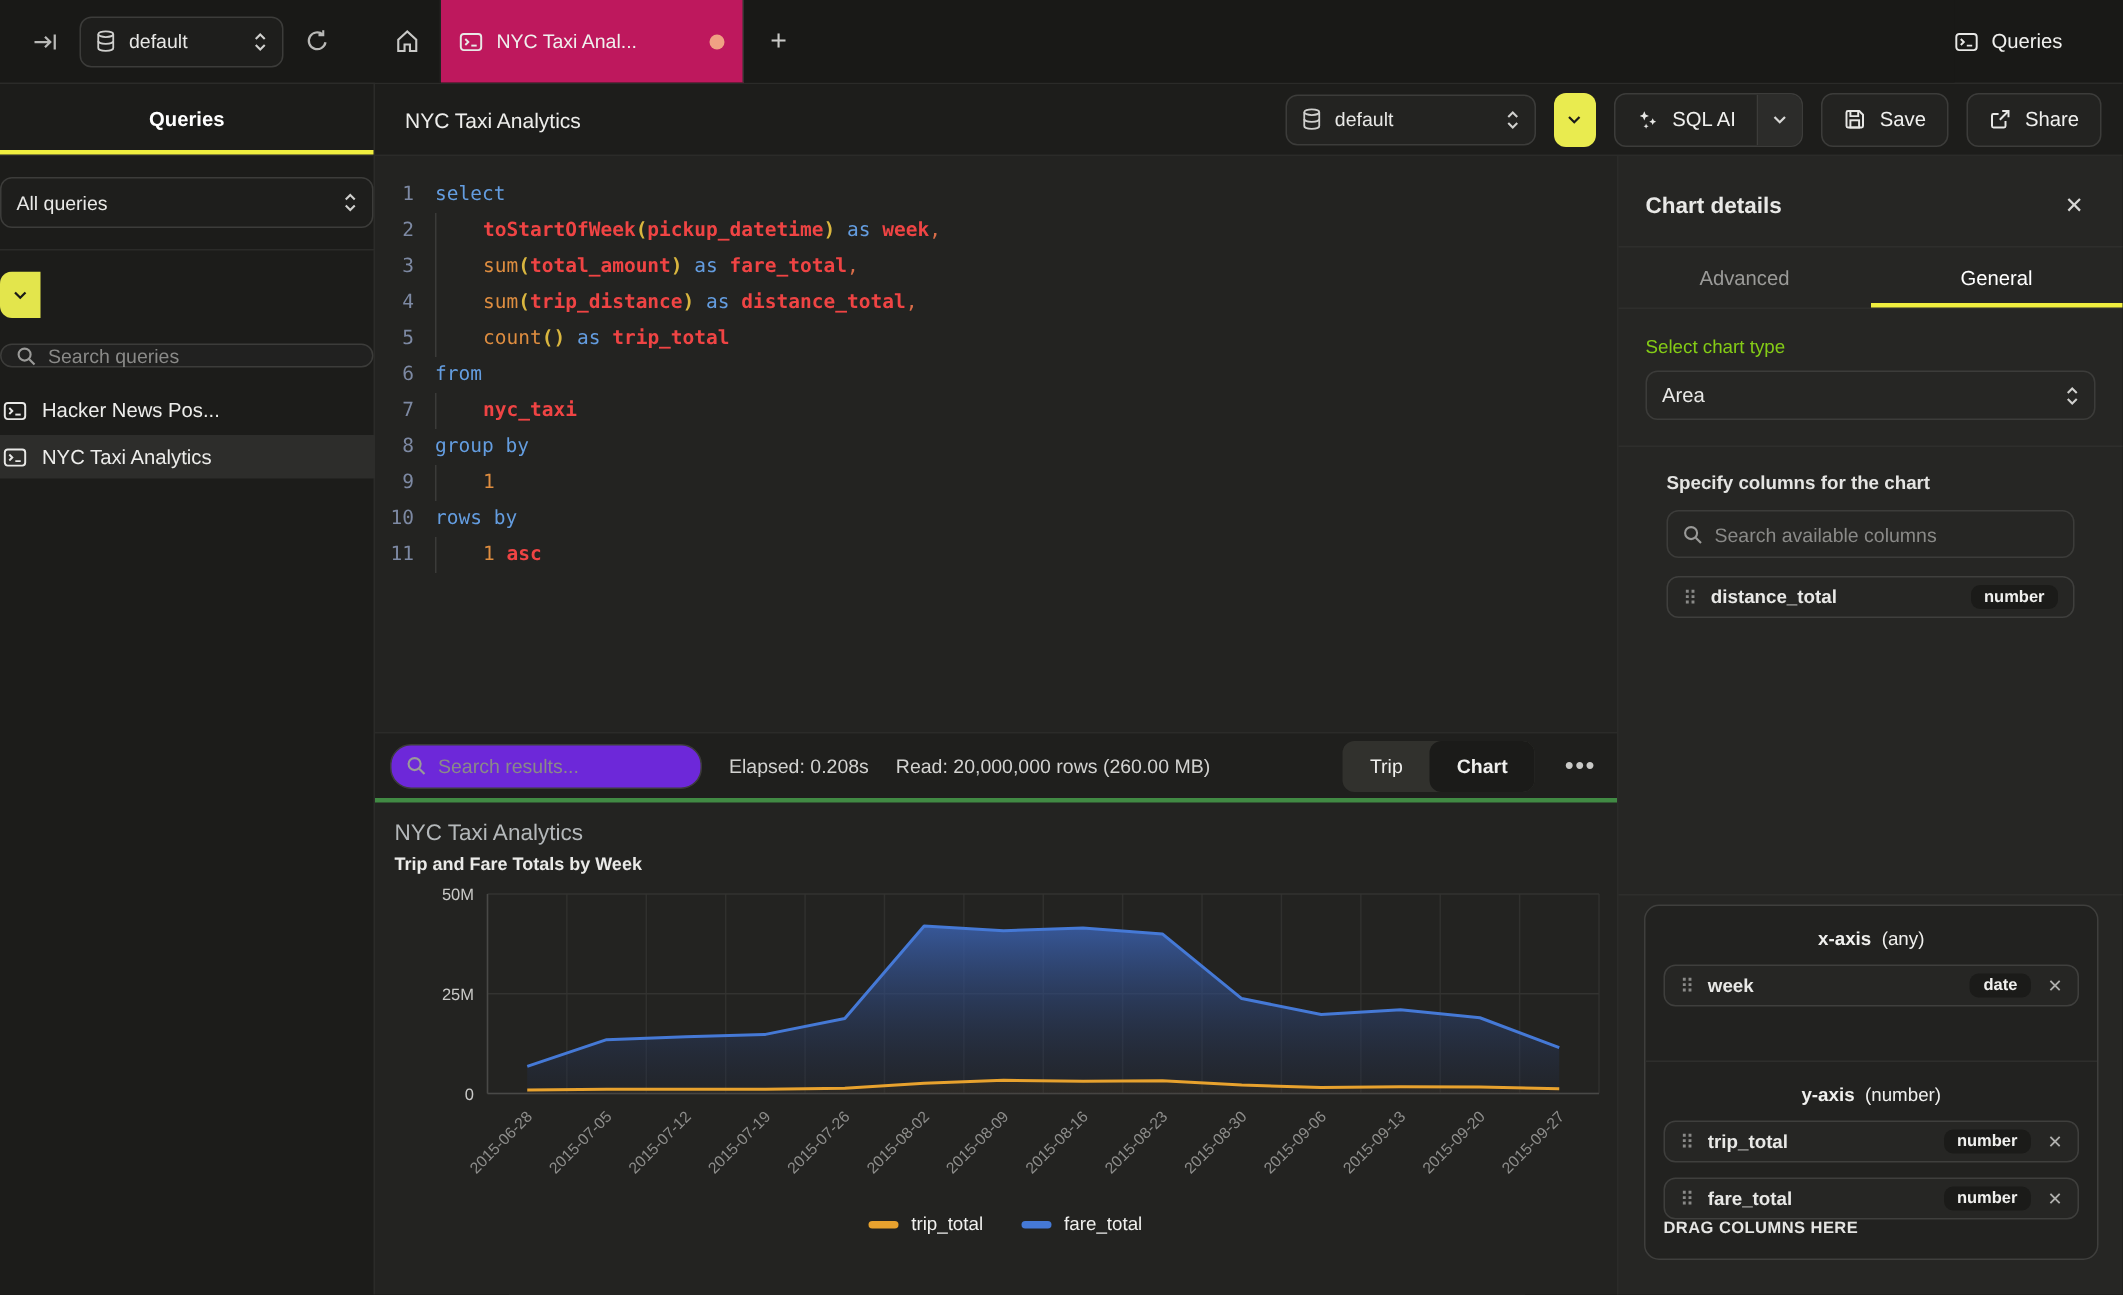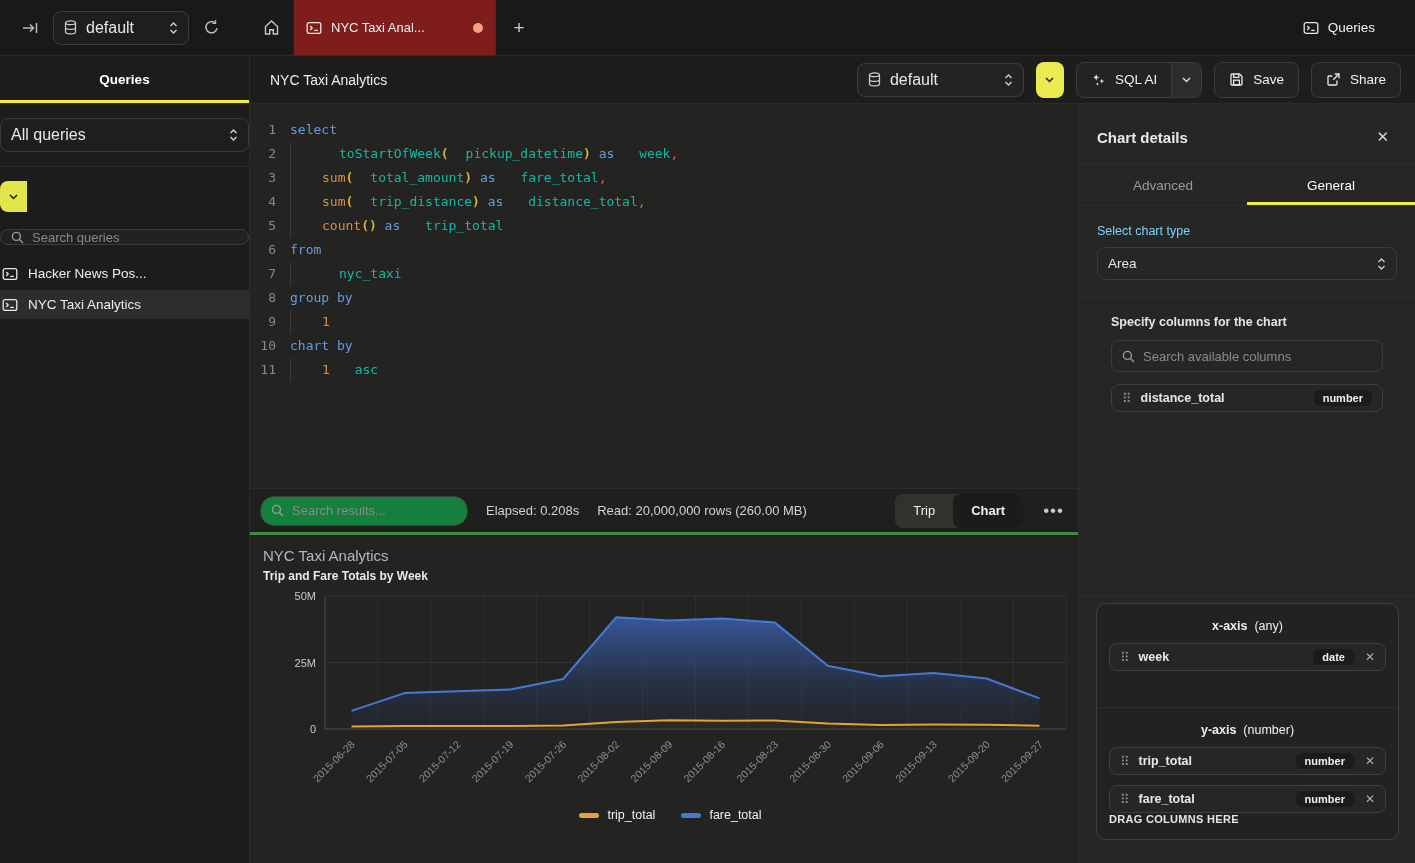--- a/index.html
+++ b/index.html
@@ -5,26 +5,26 @@
   * { box-sizing: border-box; margin: 0; padding: 0; }
   html,body { width:1415px; height:863px; overflow:hidden; background:#191917;
     font-family:"Liberation Sans", sans-serif; color:#e8e8e6; }
 
   
   .topbar { position:absolute; top:0; left:0; right:0; height:56px; background:#191917;
     border-bottom:1px solid #2b2b29; display:flex; align-items:stretch; }
   .topbar-left { width:250px; display:flex; align-items:center; gap:14px; padding:0 14px 0 22px; flex:none; }
   .icon-btn { color:#b9b9b7; display:flex; align-items:center; justify-content:center; cursor:pointer; background:none; border:none; }
   .select { display:flex; align-items:center; gap:9px; border:1px solid #3c3c3a; border-radius:8px;
-    background:#1e1e1c; height:34px; padding:0 10px; font-size:16px; color:#e8e8e6; cursor:pointer; }
+    background:#1e1e1c; height:34px; padding:0 10px; font-size:13px; color:#e8e8e6; cursor:pointer; }
   .select .grow { flex:1; }
   .db-select-top { width:136px; }
   .tabstrip { flex:1; display:flex; align-items:stretch; background:#191917; }
   .home-btn { width:44px; display:flex; align-items:center; justify-content:center; border-right:1px solid #232321; }
-  .edit-tab { width:202px; background:#7f1d1d; display:flex; align-items:center; gap:9px; padding:0 12px;
+  .edit-tab { width:202px; background:#be185d; display:flex; align-items:center; gap:9px; padding:0 12px;
     border-right:1px solid #333331; font-size:13px; color:#f0f0ee; cursor:pointer; }
   .edit-tab .lbl { flex:1; white-space:nowrap; overflow:hidden; }
   .dot { width:10px; height:10px; border-radius:50%; flex:none; }
   .newtab-btn { width:46px; font-size:19px; color:#c9c9c7; }
   .topbar-right { margin-left:auto; display:flex; align-items:center; gap:9px; padding-right:40px; font-size:13.5px; color:#f0f0ee; cursor:pointer; }
 
   
   .sidebar { position:absolute; top:56px; left:0; width:250px; bottom:0; background:#1c1c1a; border-right:1px solid #2b2b29; }
   .side-tabs { display:flex; height:48px; border-bottom:1px solid #2b2b29; }
   .side-tab { flex:1; display:flex; align-items:center; justify-content:center; font-size:13.5px; color:#9a9a98; cursor:pointer; }
@@ -62,27 +62,27 @@
 
   
   .main { position:absolute; top:104px; left:250px; width:828px; bottom:0; background:#232321; display:flex; flex-direction:column; }
   .editor { height:384px; padding-top:14px; overflow:hidden; font-family:"DejaVu Sans Mono", monospace; font-size:13px; }
   .code-row { display:flex; height:24px; line-height:24px; }
   .code-row .gutter { width:26px; text-align:right; color:#7d89a3; flex:none; }
   .code-row .code { margin-left:14px; white-space:pre; }
   .tk-kw { color:#649de0; }
   .tk-fn { color:#de8d40; }
   .tk-paren { color:#d9b63f; font-weight:700; }
-  .tk-id { color:#14b8a6; font-weight:400;margin-left:17px; }
+  .tk-id { color:#ef4444; font-weight:700; }
   .tk-comma { color:#d96d49; }
   .tk-num { color:#de8d40; }
   .tk-guide { display:inline-block; width:32px; height:24px; border-left:1px solid #3b3b39; vertical-align:top; }
 
   .results-bar { height:44px; border-top:1px solid #2b2b29; display:flex; align-items:center; padding:0 12px 0 10px; gap:18px; background:#1f1f1d; }
-  .results-bar .search { width:208px; height:30px; background:#15803d;border-radius:14px; }
+  .results-bar .search { width:208px; height:30px; background:#6d28d9;border-radius:14px; }
   .stat { font-size:13px; color:#d2d2d0; white-space:nowrap; }
   .view-toggle { margin-left:auto; display:flex; align-items:center; background:#31312d; border-radius:8px; height:34px; overflow:hidden; }
   .view-toggle .seg { padding:0 18px; height:100%; display:flex; align-items:center; font-size:13px; color:#f0f0ee; cursor:pointer; }
   .view-toggle .seg.active { background:#1b1b19; font-weight:700; border-radius:8px; }
   .more-btn { color:#c9c9c7; font-size:17px; letter-spacing:1px; padding:0 2px; }
   .green-line { height:3px; background:#418a44; }
 
   .chart-section { flex:1; padding:12px 0 0 13px; }
   .chart-title { font-size:15px; color:#b4b8ba; }
   .chart-subtitle { font-size:12px; font-weight:700; color:#eaeae8; margin-top:5px; }
@@ -92,21 +92,21 @@
 
   
   .rpanel { position:absolute; top:104px; left:1078px; right:0; bottom:0; background:#262624; border-left:1px solid #2b2b29; }
   .rp-header { display:flex; align-items:center; justify-content:space-between; padding:24px 26px 18px 18px; }
   .rp-header .t { font-size:15px; font-weight:700; }
   .rp-close { color:#d8d8d6; font-size:15px; cursor:pointer; }
   .rp-tabs { display:flex; height:42px; border-top:1px solid #2e2e2c; border-bottom:1px solid #2e2e2c; }
   .rp-tab { flex:1; display:flex; align-items:center; justify-content:center; font-size:13.5px; color:#9a9a98; cursor:pointer; }
   .rp-tab.active { color:#fff; box-shadow:inset 0 -3px 0 #f0ee3f; }
   .rp-body { padding:18px; }
-  .rp-label { font-size:12.5px; color:#7dd3fc; margin-bottom:9px; }
+  .rp-label { font-size:12.5px; color:#84cc16; margin-bottom:9px; }
   .rp-select { height:33px; background:#262624; font-size:13.5px; }
   .rp-div { border-bottom:1px solid #2e2e2c; margin:17px -18px; }
   .rp-cols { padding:0 14px; }
   .rp-label-b { font-size:12.5px; font-weight:700; color:#e4e4e2; margin-bottom:11px; }
   .col-row { display:flex; align-items:center; gap:9px; height:28px; border:1px solid #3f3f3d; border-radius:8px;
     background:#262624; padding:0 10px; margin-top:12px; font-size:12.5px; }
   .col-row .name { font-weight:700; }
   .col-row .sp { flex:1; }
   .pill { background:#1b1b19; border-radius:6px; padding:2px 9px; font-size:11px; font-weight:700; color:#f0f0ee; }
   .x-remove { color:#b0b0ae; font-size:12px; cursor:pointer; padding-left:2px; }
@@ -353,21 +353,21 @@
       <div class="code-row">
         <span class="gutter">8</span>
         <span class="code"><span class="tk-kw">group by</span></span>
       </div>
       <div class="code-row">
         <span class="gutter">9</span>
         <span class="code"><span class="tk-guide"></span><span class="tk-num">1</span></span>
       </div>
       <div class="code-row">
         <span class="gutter">10</span>
-        <span class="code"><span class="tk-kw">chart by</span></span>
+        <span class="code"><span class="tk-kw">rows by</span></span>
       </div>
       <div class="code-row">
         <span class="gutter">11</span>
         <span class="code"><span class="tk-guide"></span><span class="tk-num">1</span><span class="tk-id"> asc</span></span>
       </div>
     </div>
 
   <div class="results-bar">
     <div class="input search">
       <span>

